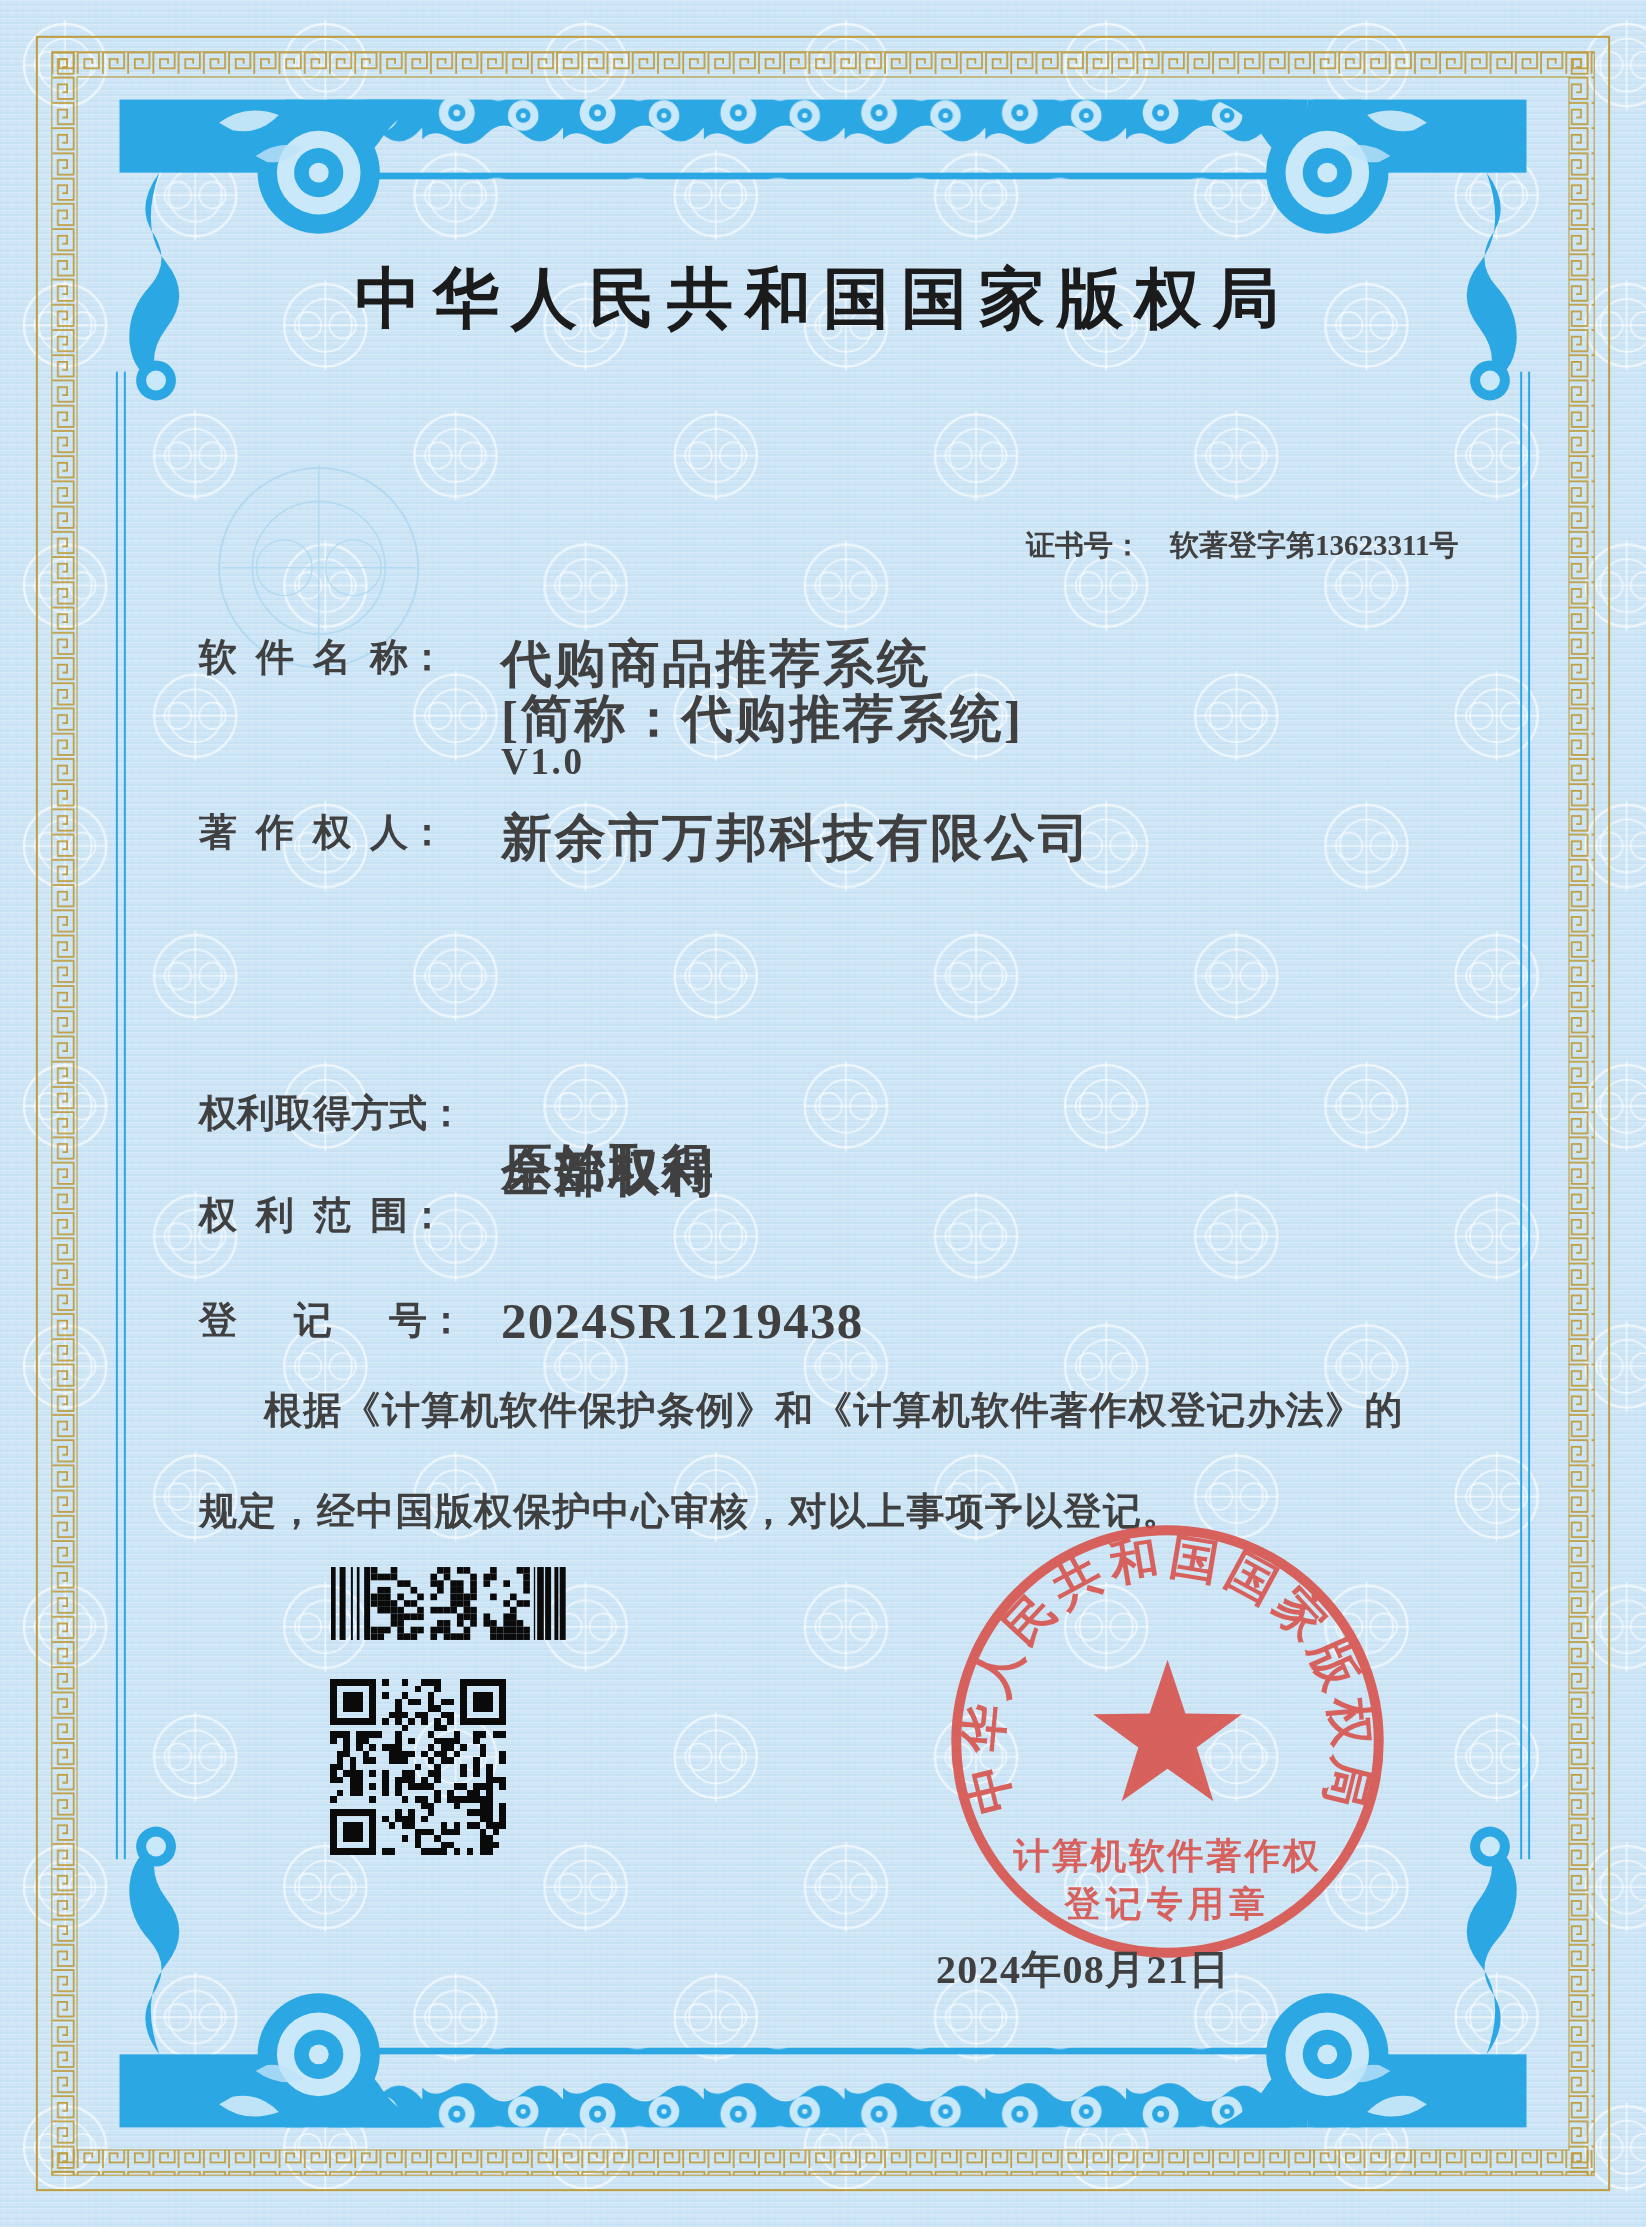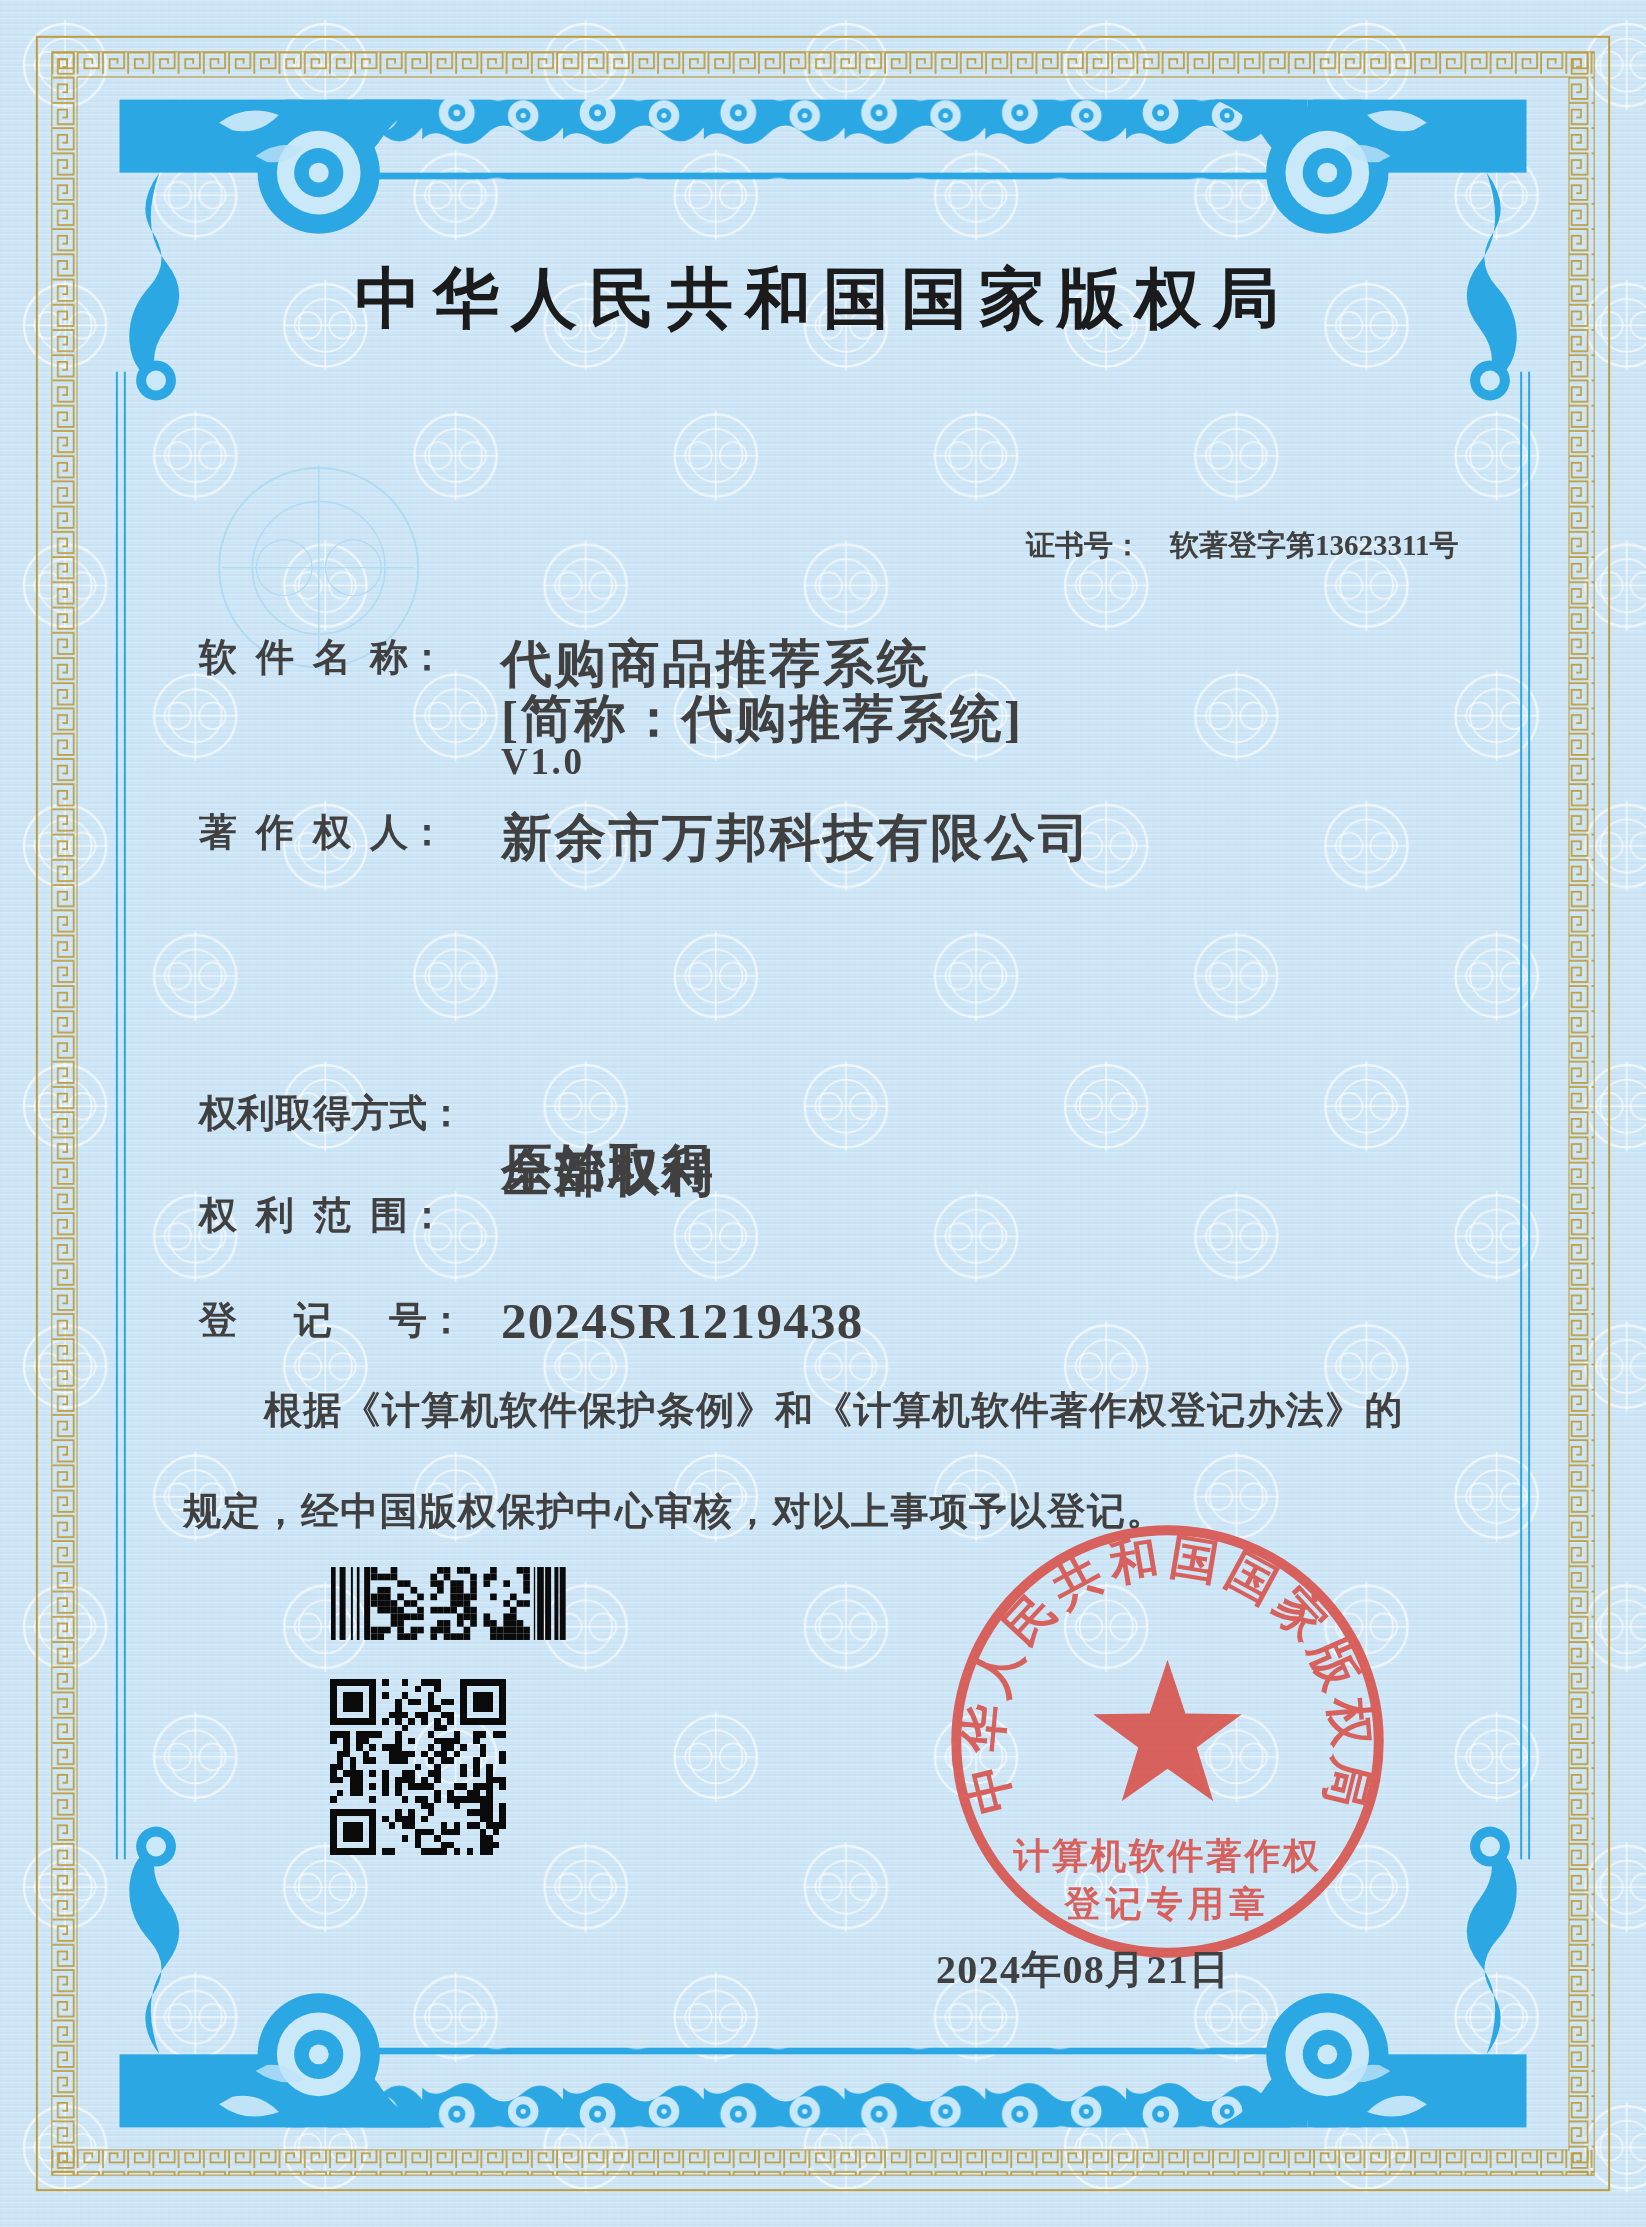--- a/index.html
+++ b/index.html
@@ -154,21 +154,21 @@
   <div class="txt fieldlabel" style="top:1088px;">权利取得方式：</div>
   <div class="txt fieldvalue" style="top:1134px;">原始取得</div>
 
   <div class="txt fieldlabel" style="top:1190px;">权 利 范 围：</div>
   <div class="txt fieldvalue" style="top:1139px;text-align:center;">全部权利</div>
 
   <div class="txt fieldlabel" style="top:1295px;">登　 记　 号：</div>
   <div class="txt fieldvalue" style="top:1292px;letter-spacing:1.3px;">2024SR1219438</div>
 
   <div class="txt para" style="left:264px;top:1385px;">根据《计算机软件保护条例》和《计算机软件著作权登记办法》的</div>
-  <div class="txt para" style="left:183px;top:1486px;">规定，经中国版权保护中心审核，对以上事项予以登记。</div>
+  <div class="txt para" style="left:199px;top:1486px;">规定，经中国版权保护中心审核，对以上事项予以登记。</div>
 
   <div class="codebox" id="barcode" style="left:331px;top:1567px;width:236px;height:73px;"><svg width="236" height="73" xmlns="http://www.w3.org/2000/svg" viewBox="0 0 356 110">
         <rect x="0" y="0" width="7" height="110" fill="#0a0a0a"></rect>
         <rect x="13" y="0" width="9" height="110" fill="#0a0a0a"></rect>
         <rect x="30" y="0" width="3" height="110" fill="#0a0a0a"></rect>
         <rect x="39" y="0" width="4" height="110" fill="#0a0a0a"></rect>
         <rect x="50" y="0" width="9" height="110" fill="#0a0a0a"></rect>
         <rect x="60" y="0" width="10" height="10" fill="#0a0a0a"></rect>
         <rect x="60" y="10" width="10" height="10" fill="#0a0a0a"></rect>
         <rect x="60" y="40" width="10" height="10" fill="#0a0a0a"></rect>

